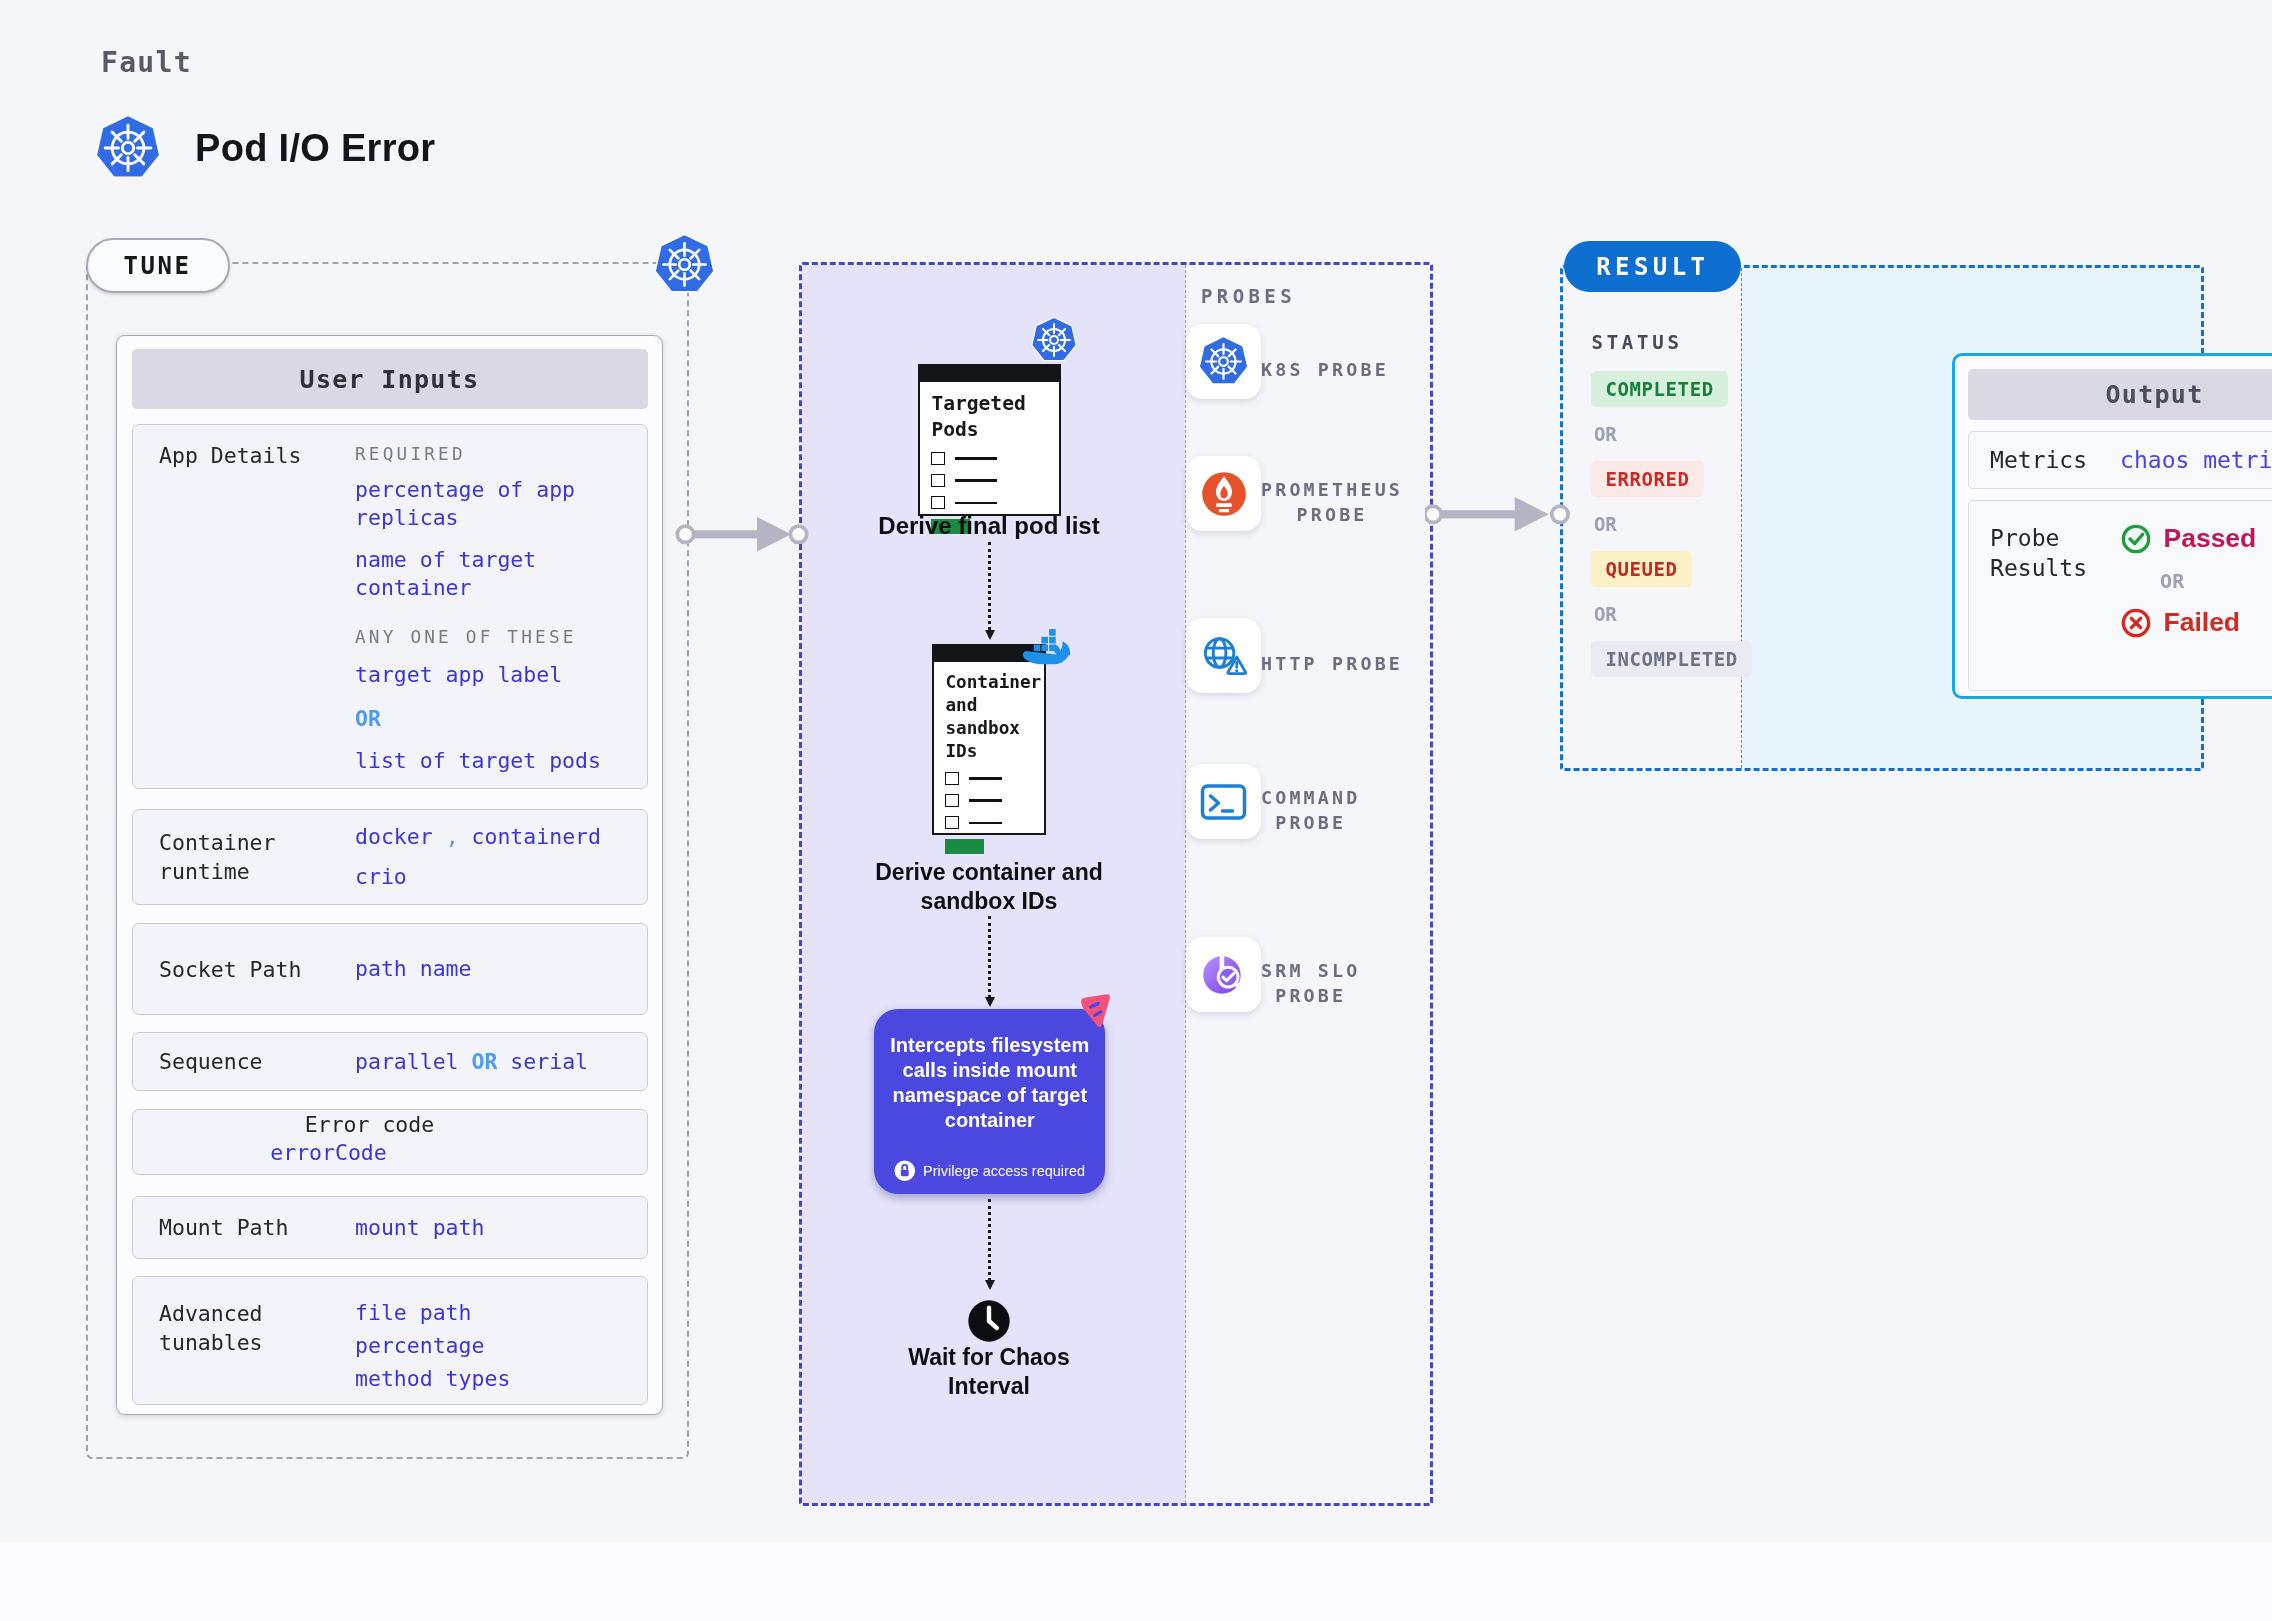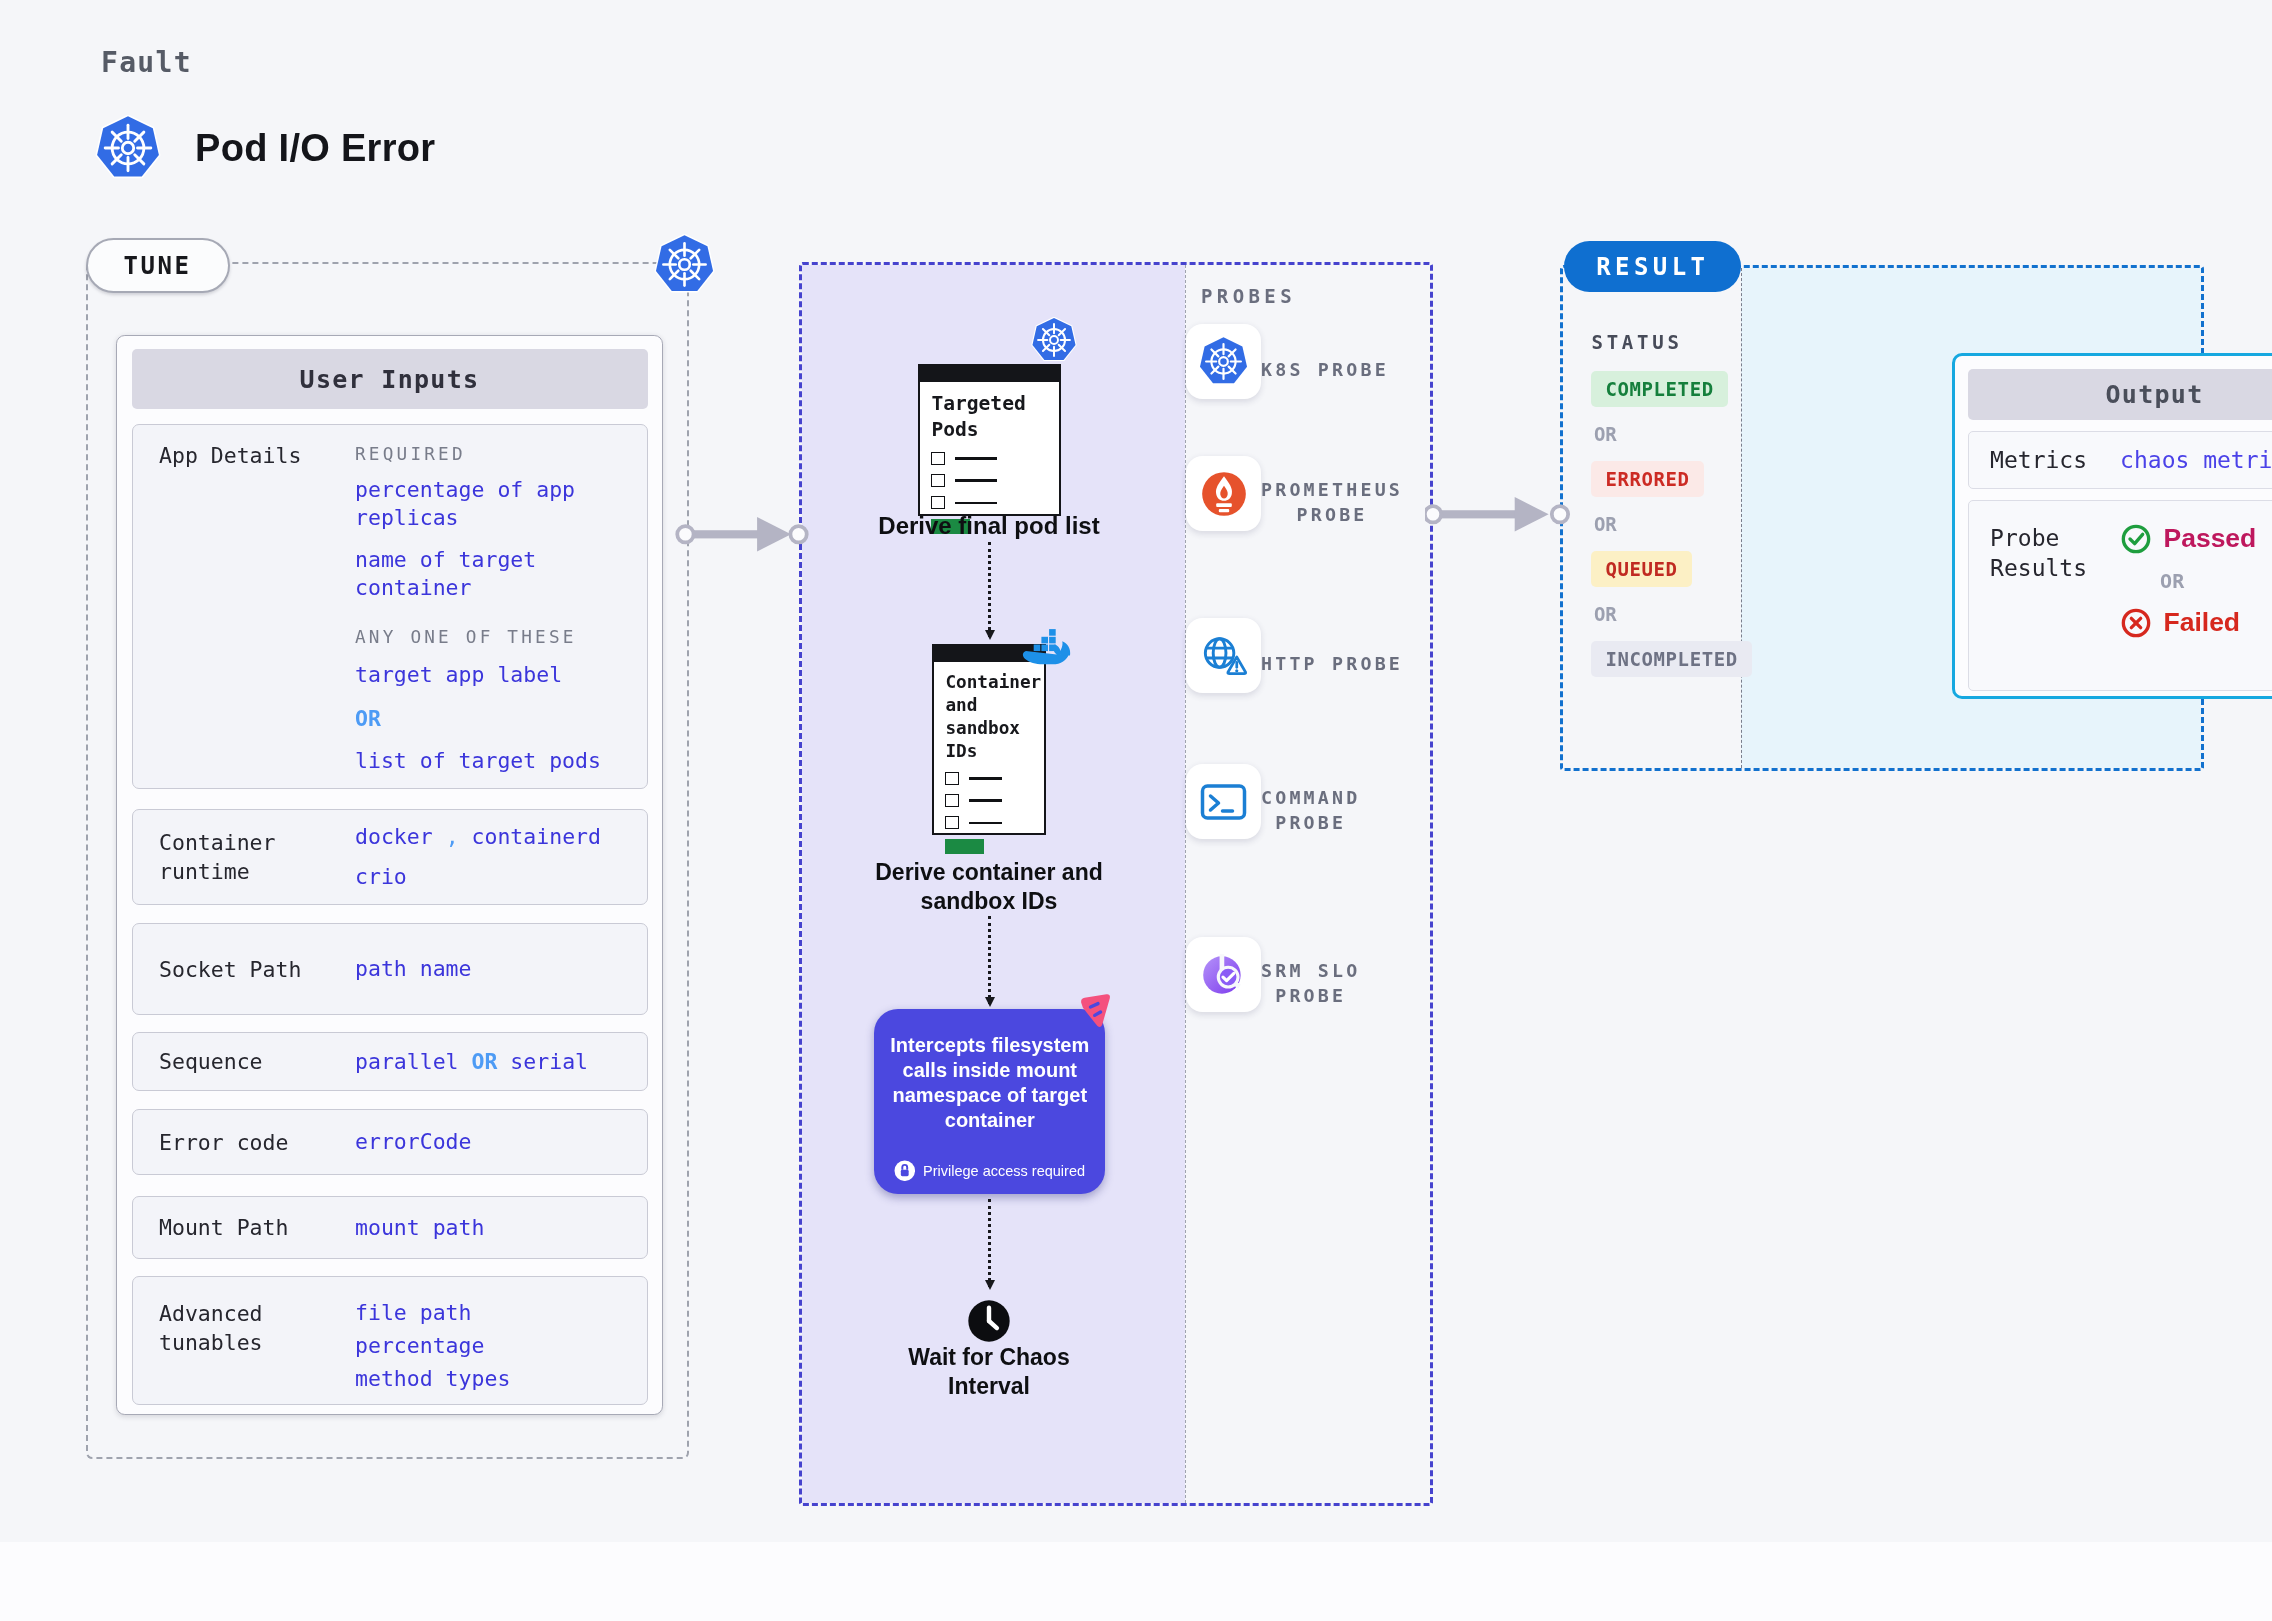--- a/index.html
+++ b/index.html
@@ -29,21 +29,21 @@
   .row .vals{width:265px;flex:none;}
   .val{font-size:21.5px;color:#3B35DB;line-height:28px;}
   .heading{font-size:17.7px;color:#787C8A;letter-spacing:3.2px;}
   .or-word{font-size:21.5px;color:#4D9BF5;font-weight:600;}
   .comma{color:#4D9BF5;}
   .r-app{top:88px;height:365px;padding-top:16.4px;}
   .r-crt{top:473px;height:96px;align-items:center;}
   .r-crt .vals{display:flex;flex-direction:column;gap:12.6px;}
   .r-socket{top:587px;height:92px;align-items:center;}
   .r-seq{top:696px;height:59px;align-items:center;}
-  .r-err{top:773px;height:66px;align-items:center;}
+  .r-err{top:773px;height:66px;align-items:center;flex-direction:column;}
   .r-mnt{top:860px;height:63px;align-items:center;}
   .r-adv{top:940px;height:129px;padding-top:21.5px;}
   .r-adv .vals{display:flex;flex-direction:column;gap:5px;}
   .mt-req{margin-top:2.5px;} .mt-v1{margin-top:12.6px;} .mt-v2{margin-top:14px;}
   .mt-any{margin-top:25px;} .mt-a1{margin-top:14px;} .mt-or{margin-top:16.4px;} .mt-a2{margin-top:16.4px;}
 
   
   .conn{position:absolute;z-index:4;}
 
   

